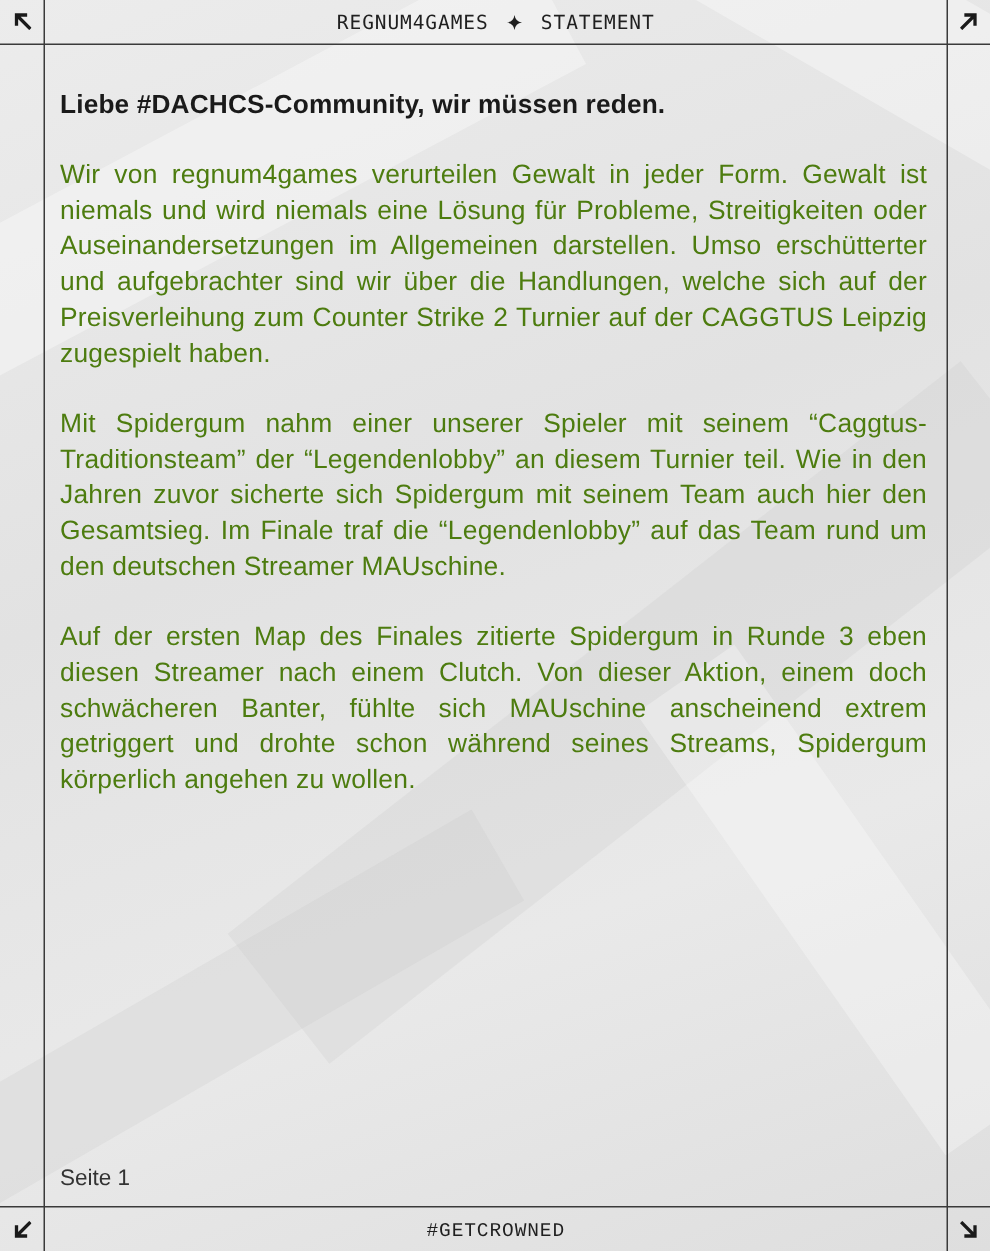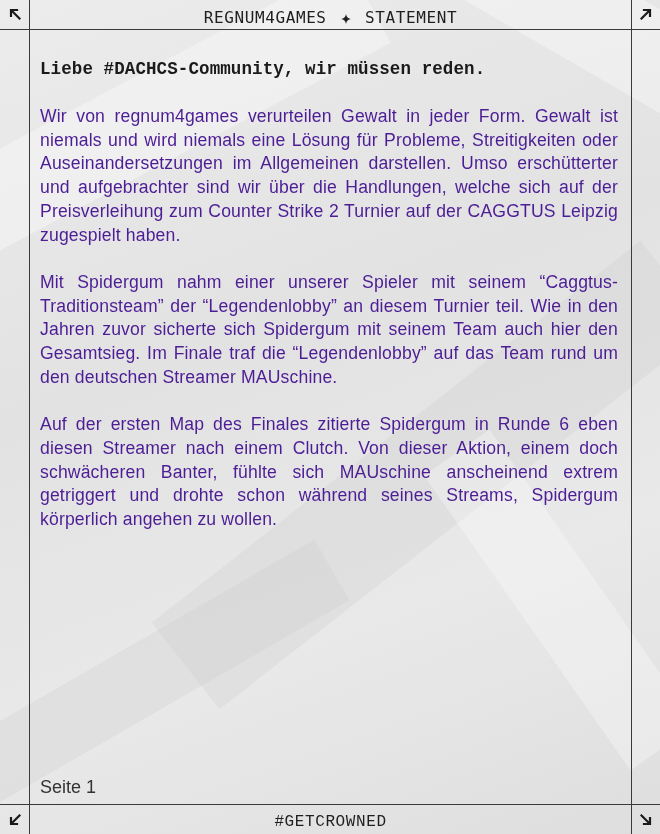--- a/index.html
+++ b/index.html
@@ -32,42 +32,42 @@
   }
   .corner svg { width: 12px; height: 12px; }
   .c-tl { left: 6px; top: 5px; }
   .c-tr { left: 637px; top: 5px; }
   .c-bl { left: 6px; top: 811px; }
   .c-br { left: 637px; top: 811px; }
 
   .header-label, .footer-label {
     position: absolute; left: 30px; width: 601px; text-align: center; z-index: 3;
     font-family: "DejaVu Sans Mono", "Liberation Mono", monospace;
-    font-size: 16px; letter-spacing: 0.6px; color: #1f1f1f;
+    font-size: 13px; letter-spacing: 0.6px; color: #1f1f1f;
   }
   .header-label { top: 8px; }
   .footer-label { top: 813px; font-family: Liberation Mono, monospace; }
   .header-label .star { display: inline-block; margin: 0 4px; font-size: 10px; }
 
   .content {
     position: absolute; left: 40px; top: 57px; width: 578px; z-index: 3;
   }
   .heading {
-    font-family: Liberation Mono, monospace;
+    font-family: Liberation Sans, sans-serif;
     font-weight: bold; font-size: 17.5px; line-height: 24px; margin: 0 0 24px 0;
     letter-spacing: 0.1px;
   }
   .para {
     font-family: "Liberation Sans", sans-serif;
     font-size: 17.6px; line-height: 23.7px; margin: 0 0 23.7px 0;
-    text-align: justify; letter-spacing: 0.15px; color: #4c1d95;
+    text-align: justify; letter-spacing: 0.15px; color: #4d7c0f;
   }
   .page-num {
     position: absolute; left: 40px; top: 777px; z-index: 3;
-    font-family: "Liberation Sans", sans-serif; font-size: 18px; color: #333;
+    font-family: "Liberation Sans", sans-serif; font-size: 15px; color: #333;
   }
 </style>
 </head>
 <body>
 
 <div class="bg">
   <div class="shape s1"></div>
   <div class="shape s2"></div>
   <div class="shape s3"></div>
   <div class="shape s4"></div>
@@ -107,18 +107,18 @@
         <path d="M5 0 Q5.6 4.4 10 5 Q5.6 5.6 5 10 Q4.4 5.6 0 5 Q4.4 4.4 5 0Z" fill="#1f1f1f"></path>
       </svg>
   </span>
   <span>STATEMENT</span>
 </div>
 
 <div class="content">
   <h1 class="heading">Liebe #DACHCS-Community, wir müssen reden.</h1>
   <p class="para">Wir von regnum4games verurteilen Gewalt in jeder Form. Gewalt ist niemals und wird niemals eine Lösung für Probleme, Streitigkeiten oder Auseinandersetzungen im Allgemeinen darstellen. Umso erschütterter und aufgebrachter sind wir über die Handlungen, welche sich auf der Preisverleihung zum Counter Strike 2 Turnier auf der CAGGTUS Leipzig zugespielt haben.</p>
   <p class="para">Mit Spidergum nahm einer unserer Spieler mit seinem “Caggtus-Traditionsteam” der “Legendenlobby” an diesem Turnier teil. Wie in den Jahren zuvor sicherte sich Spidergum mit seinem Team auch hier den Gesamtsieg. Im Finale traf die “Legendenlobby” auf das Team rund um den deutschen Streamer MAUschine.</p>
-  <p class="para">Auf der ersten Map des Finales zitierte Spidergum in Runde 6 eben diesen Streamer nach einem Clutch. Von dieser Aktion, einem doch schwächeren Banter, fühlte sich MAUschine anscheinend extrem getriggert und drohte schon während seines Streams, Spidergum körperlich angehen zu wollen.</p>
+  <p class="para">Auf der ersten Map des Finales zitierte Spidergum in Runde 3 eben diesen Streamer nach einem Clutch. Von dieser Aktion, einem doch schwächeren Banter, fühlte sich MAUschine anscheinend extrem getriggert und drohte schon während seines Streams, Spidergum körperlich angehen zu wollen.</p>
 </div>
 
 <div class="page-num">Seite 1</div>
 
 <div class="footer-label">#GETCROWNED</div>
 
 </body></html>

